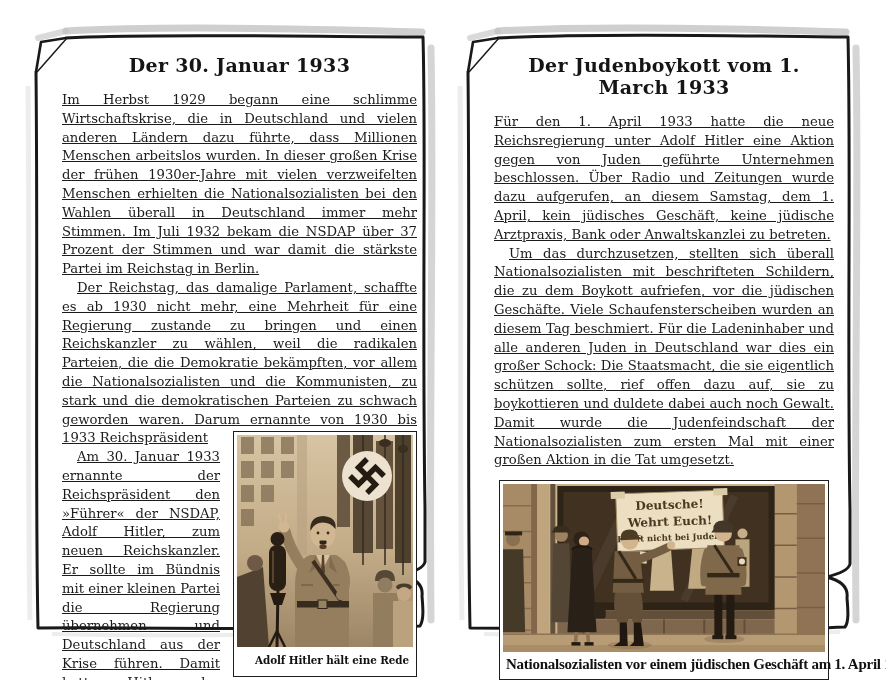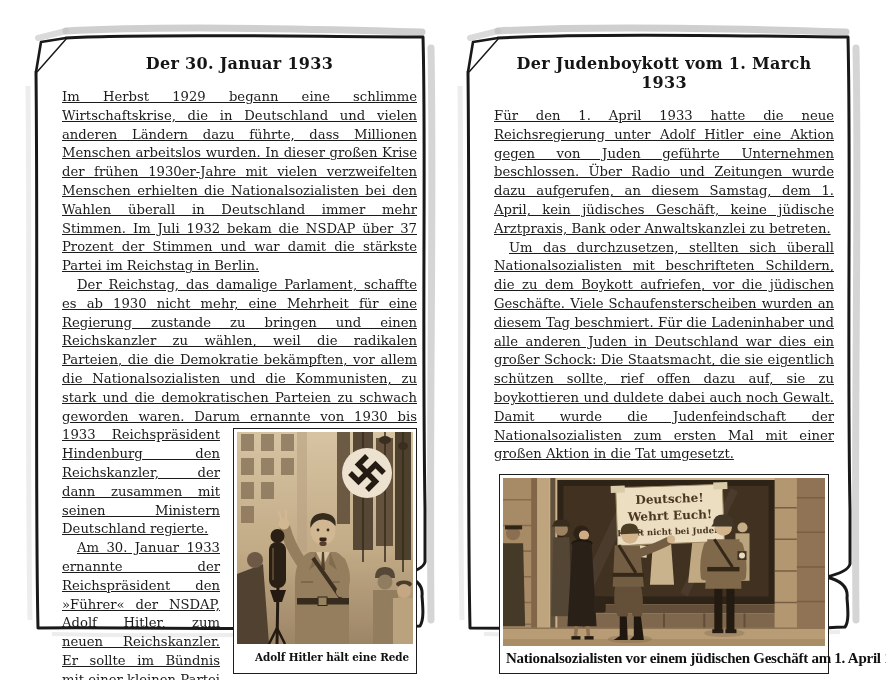--- a/index.html
+++ b/index.html
@@ -5,21 +5,21 @@
   html,body{margin:0;padding:0;background:#ffffff;}
   .spread{position:relative;width:886px;height:680px;background:#ffffff;overflow:hidden;
           font-family:"DejaVu Serif","Liberation Serif",serif;color:#1b1b1b;}
   .page{position:absolute;}
   #left-page{left:22px;top:22px;width:416px;height:618px;}
   #right-page{left:452px;top:22px;width:412px;height:618px;}
   .border-svg{position:absolute;left:0;top:0;width:100%;height:100%;}
   .page-inner{position:absolute;top:26px;}
   #left-page .page-inner{left:40px;right:21px;}
   #right-page .page-inner{left:42px;right:30px;}
-  h1.page-title{font-size:16px;font-weight:bold;text-align:center;margin:6px 0 15px;
+  h1.page-title{font-size:19px;font-weight:bold;text-align:center;margin:6px 0 15px;
                 letter-spacing:.3px;color:#151515;}
   p.body-p{font-size:13.2px;line-height:18.8px;text-align:justify;margin:0;hyphens:auto;text-decoration:underline;}
   p.indent{text-indent:15px;}
   .photo-frame{background:#ffffff;border:1.7px solid #1d1d1d;box-sizing:border-box;}
   .photo-frame svg{display:block;width:100%;}
   #left-photo-frame{float:right;width:184px;margin:2px 0 8px 13px;padding:3px 3px 0;}
   #left-photo-frame svg{height:212px;}
   #right-photo-frame{display:block;width:330px;margin:10px auto 0;padding:3px 3px 0;}
   #right-photo-frame svg{height:168px;}
   .caption{display:block;font-weight:bold;color:#111111;}
@@ -125,21 +125,20 @@
               <path d="M32 212 L40 196 L48 212" stroke="#17100a" stroke-width="2.5" fill="none"></path>
               <path d="M33 158 L49 158 L45 170 L37 170 Z" fill="#17100a"></path>
               <rect x="32" y="110" width="17" height="46" rx="8" fill="#1d150c"></rect>
               <circle cx="40.5" cy="104" r="7" fill="#1d150c"></circle>
               <line x1="36" y1="116" x2="36" y2="148" stroke="#4e3f2c" stroke-width="2"></line>
             </g>
             <rect width="176" height="212" fill="#c59e6e" opacity="0.08"></rect>
           </svg>
           <span class="caption">Adolf Hitler hält eine Rede</span>
         </span>
-        <span>Hindenburg den Reichskanzler, der dann zusammen mit seinen Ministern Deutschland regierte.</span>
       </p>
 
       <p class="body-p indent">Am 30. Januar 1933 ernannte der Reichspräsident den »Führer« der NSDAP, Adolf Hitler, zum neuen Reichskanzler. Er sollte im Bündnis mit einer kleinen Partei die Regierung übernehmen und Deutschland aus der Krise führen. Damit hatte Hitler das erreicht</p>
     </div>
   </section>
 
   <section class="page" id="right-page">
     <svg class="border-svg" viewBox="0 0 412 618" aria-hidden="true">
       <path d="M46 9 C150 3,300 7,394 10" stroke="#c3c3c3" stroke-width="7" fill="none" stroke-linecap="round" opacity="0.8"></path>
       <path d="M18 16 L46 9" stroke="#c3c3c3" stroke-width="6" opacity="0.6" stroke-linecap="round"></path>

